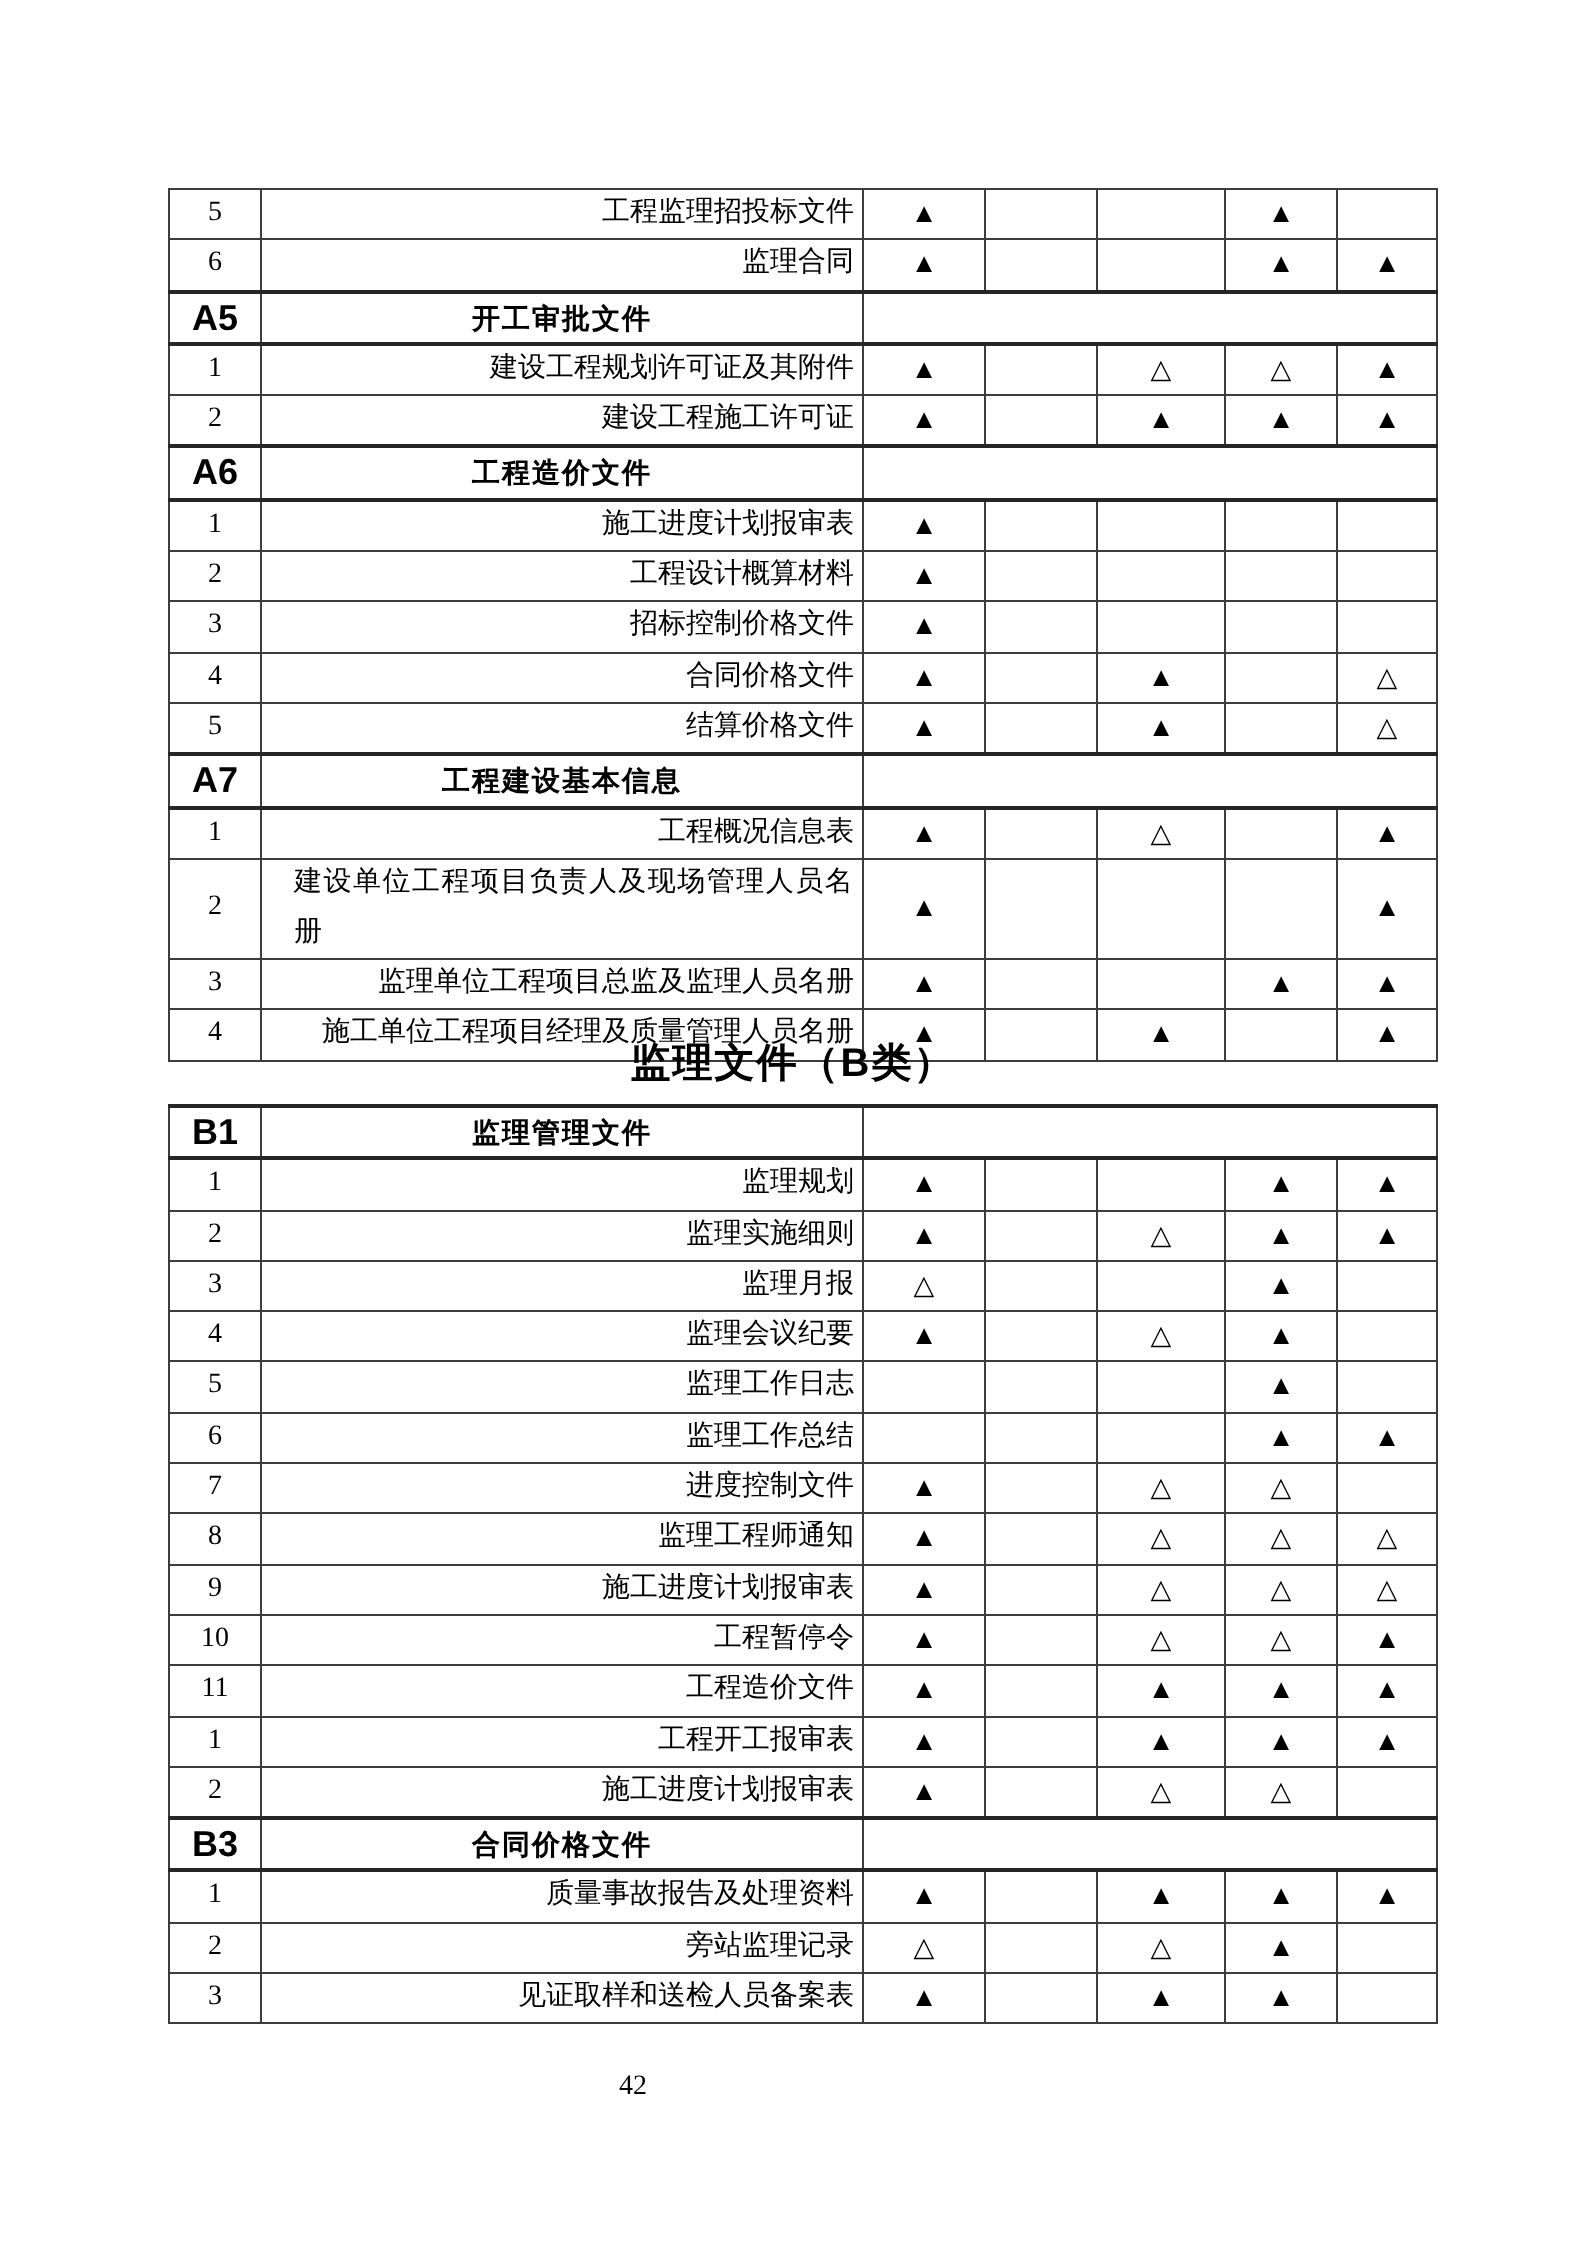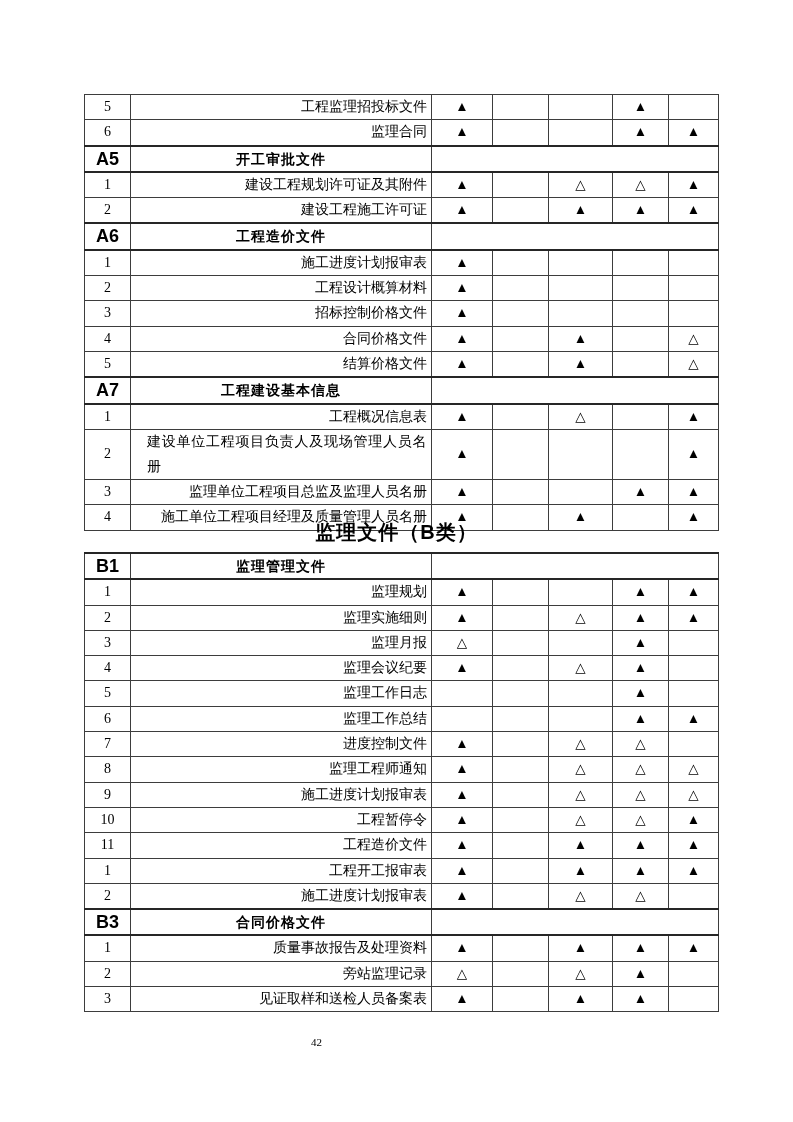--- a/index.html
+++ b/index.html
@@ -56,21 +56,21 @@
   }
 
   .b-title {
     position:absolute; top:513px; left:0; width:793px; height:39px;
     line-height:39px; text-align:center;
     font-family:"Liberation Sans","DejaVu Sans",sans-serif;
     font-weight:bold; font-size:20px; letter-spacing:1px;
   }
   .page-num {
     position:absolute; top:1036px; left:0; width:633px;
-    text-align:center; font-size:11px;
+    text-align:center; font-size:14px;
   }
 </style>
 </head>
 <body>
 
 <div class="page">
 
   <table class="doc" style="top:94px">
     <colgroup>
       <col class="c-no">

